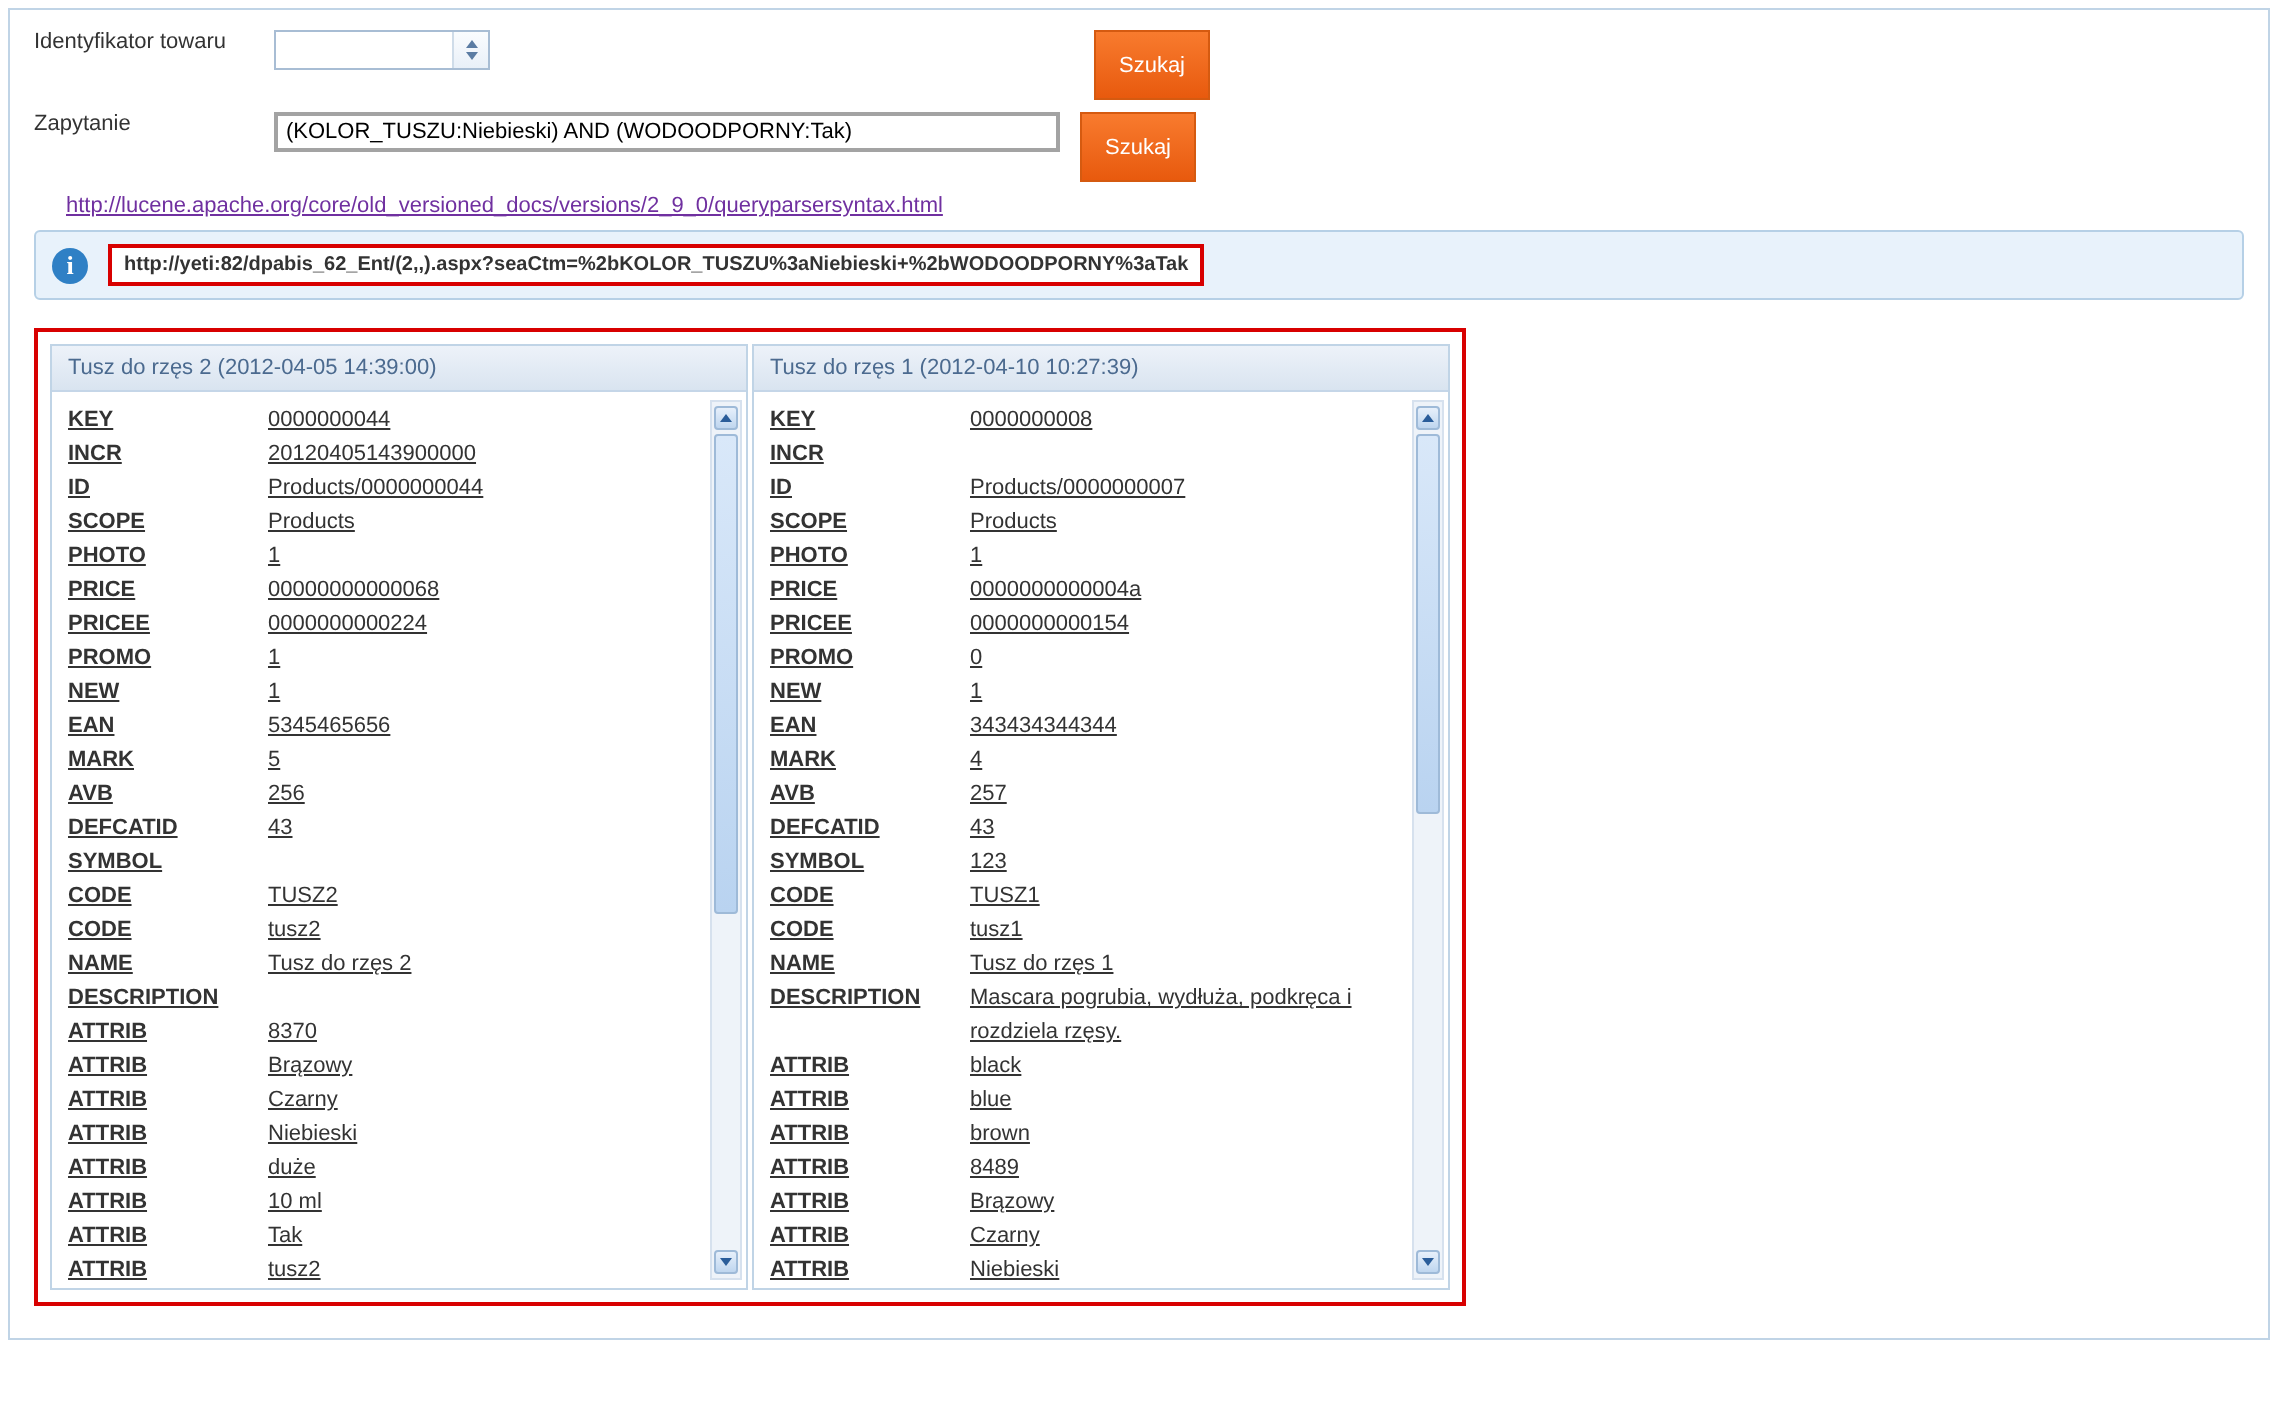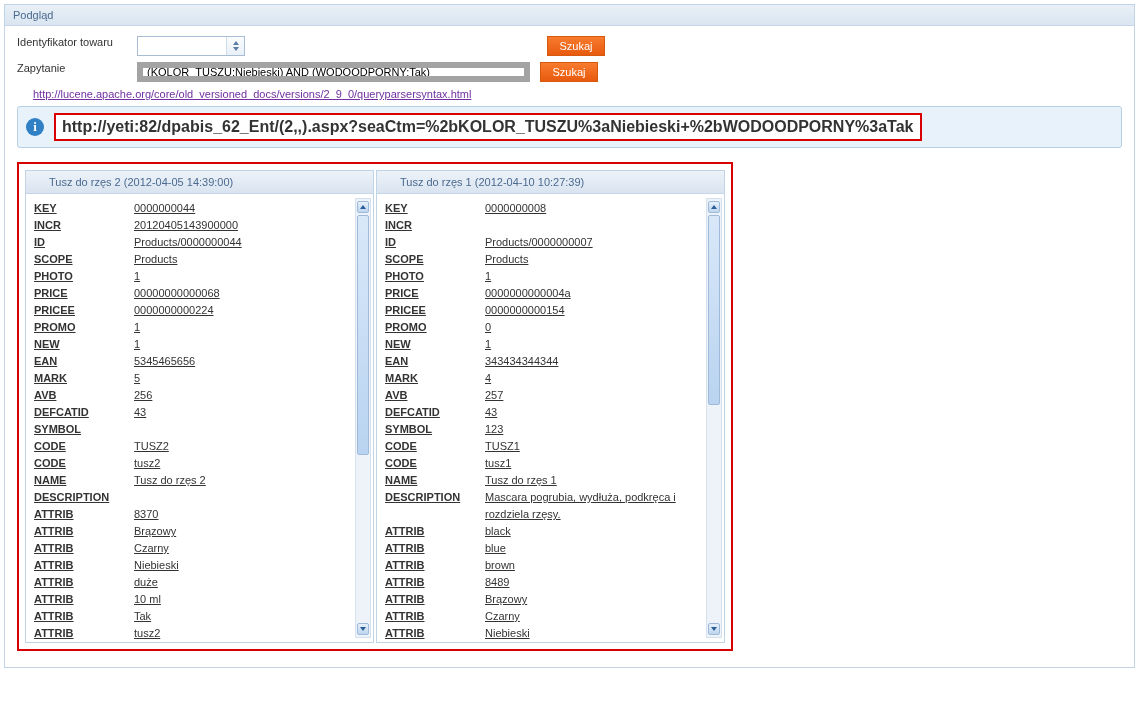--- a/index.html
+++ b/index.html
@@ -60,31 +60,31 @@
     background: linear-gradient(#fafcfe,#e9f0f8);
   }
   .spinner .arrow {
     width: 0; height: 0;
     border-left: 3px solid transparent;
     border-right: 3px solid transparent;
   }
   .spinner .up { border-bottom: 4px solid #5b7ca3; margin-bottom: 2px; }
   .spinner .down { border-top: 4px solid #5b7ca3; }
   .query-input {
-    border: 6px solid #a3a3a3;
+    border: 2px solid #a3a3a3;
     height: 20px;
     width: 393px;
     padding: 1px 4px;
     font-size: 11px;
     outline: none;
   }
   .btn-search {
     margin-left: 10px;
     width: 58px;
-    height: 20px;
+    height: 35px;
     background: linear-gradient(#f87b2e, #e85a0e);
     border: 1px solid #d55a10;
     color: #fff;
     font-size: 11px;
     cursor: pointer;
   }
   .btn-search-pos1 { margin-left: 302px; }
   .link {
     color: #7030a0;
     text-decoration: underline;
@@ -112,42 +112,42 @@
     align-items: center;
     justify-content: center;
     font-size: 13px;
     margin-right: 10px;
     flex-shrink: 0;
   }
   .url-box {
     border: 2px solid #d80000;
     background: #ffffff;
     padding: 3px 6px;
-    font-size: 16px;
+    font-size: 10px;
     font-weight: bold;
     flex: 0 0 auto;
   }
   .results-wrap {
     margin-top: 14px;
     border: 2px solid #d80000;
     padding: 6px;
     width: 716px;
     display: flex;
     gap: 2px;
   }
   .result-card {
     border: 1px solid #c0d4e6;
     width: 350px;
     display: flex;
     flex-direction: column;
   }
   .result-header {
     background: linear-gradient(#edf2f9, #d9e4f0);
     border-bottom: 1px solid #c5d6e8;
-    padding: 5px 23px;
+    padding: 5px 8px;
     color: #4b6a8f;
     font-size: 11px;
   }
   .result-body {
     position: relative;
     padding: 6px 0 6px 8px;
     height: 448px;
     overflow: hidden;
   }
   .kv-table {
@@ -199,21 +199,20 @@
     border-radius: 2px;
     position: absolute;
   }
   .card1 .thumb { top: 16px; height: 240px; }
   .card2 .thumb { top: 16px; height: 190px; }
 </style>
 </head>
 <body>
 
 <div class="panel">
-  <div class="panel-header">Podgląd</div>
   <div class="panel-body">
 
     <div class="form-row">
       <div class="form-label">Identyfikator towaru</div>
       <div class="id-input-wrap">
         <input type="text" value="" style="">
         <div class="spinner">
           <div class="arrow up"></div>
           <div class="arrow down"></div>
         </div>

